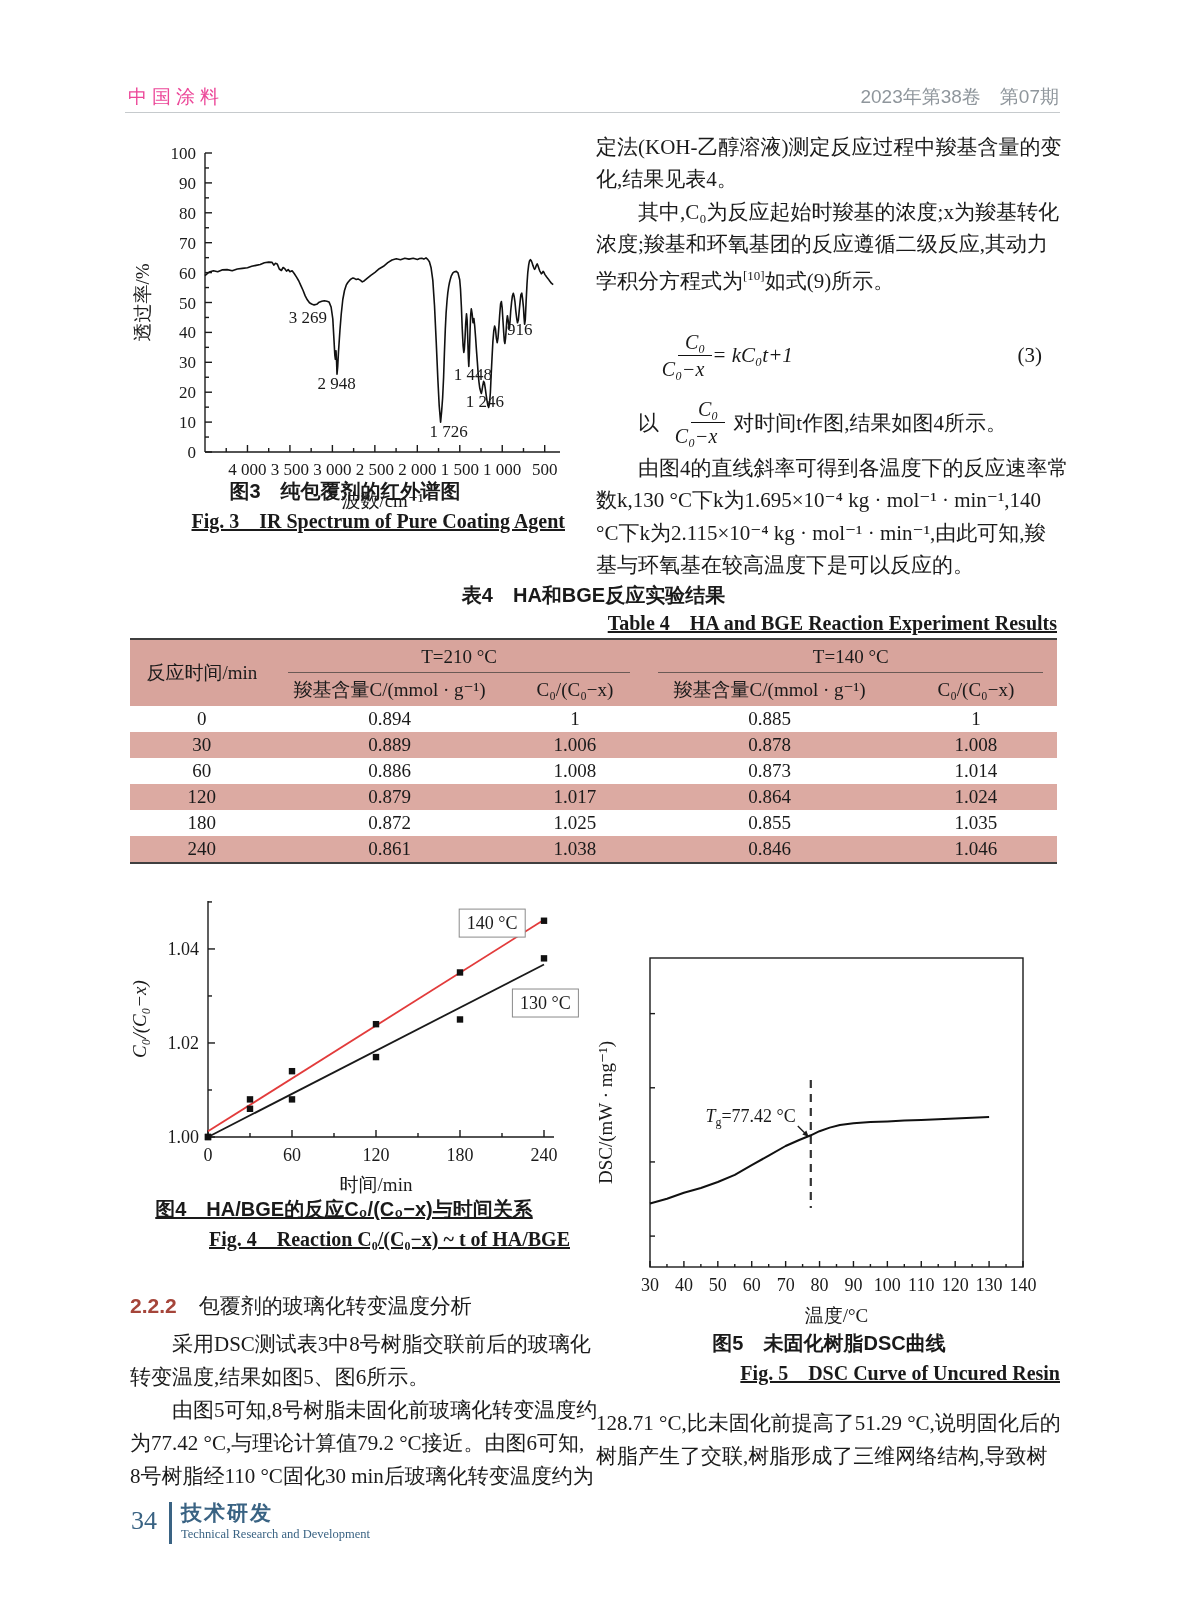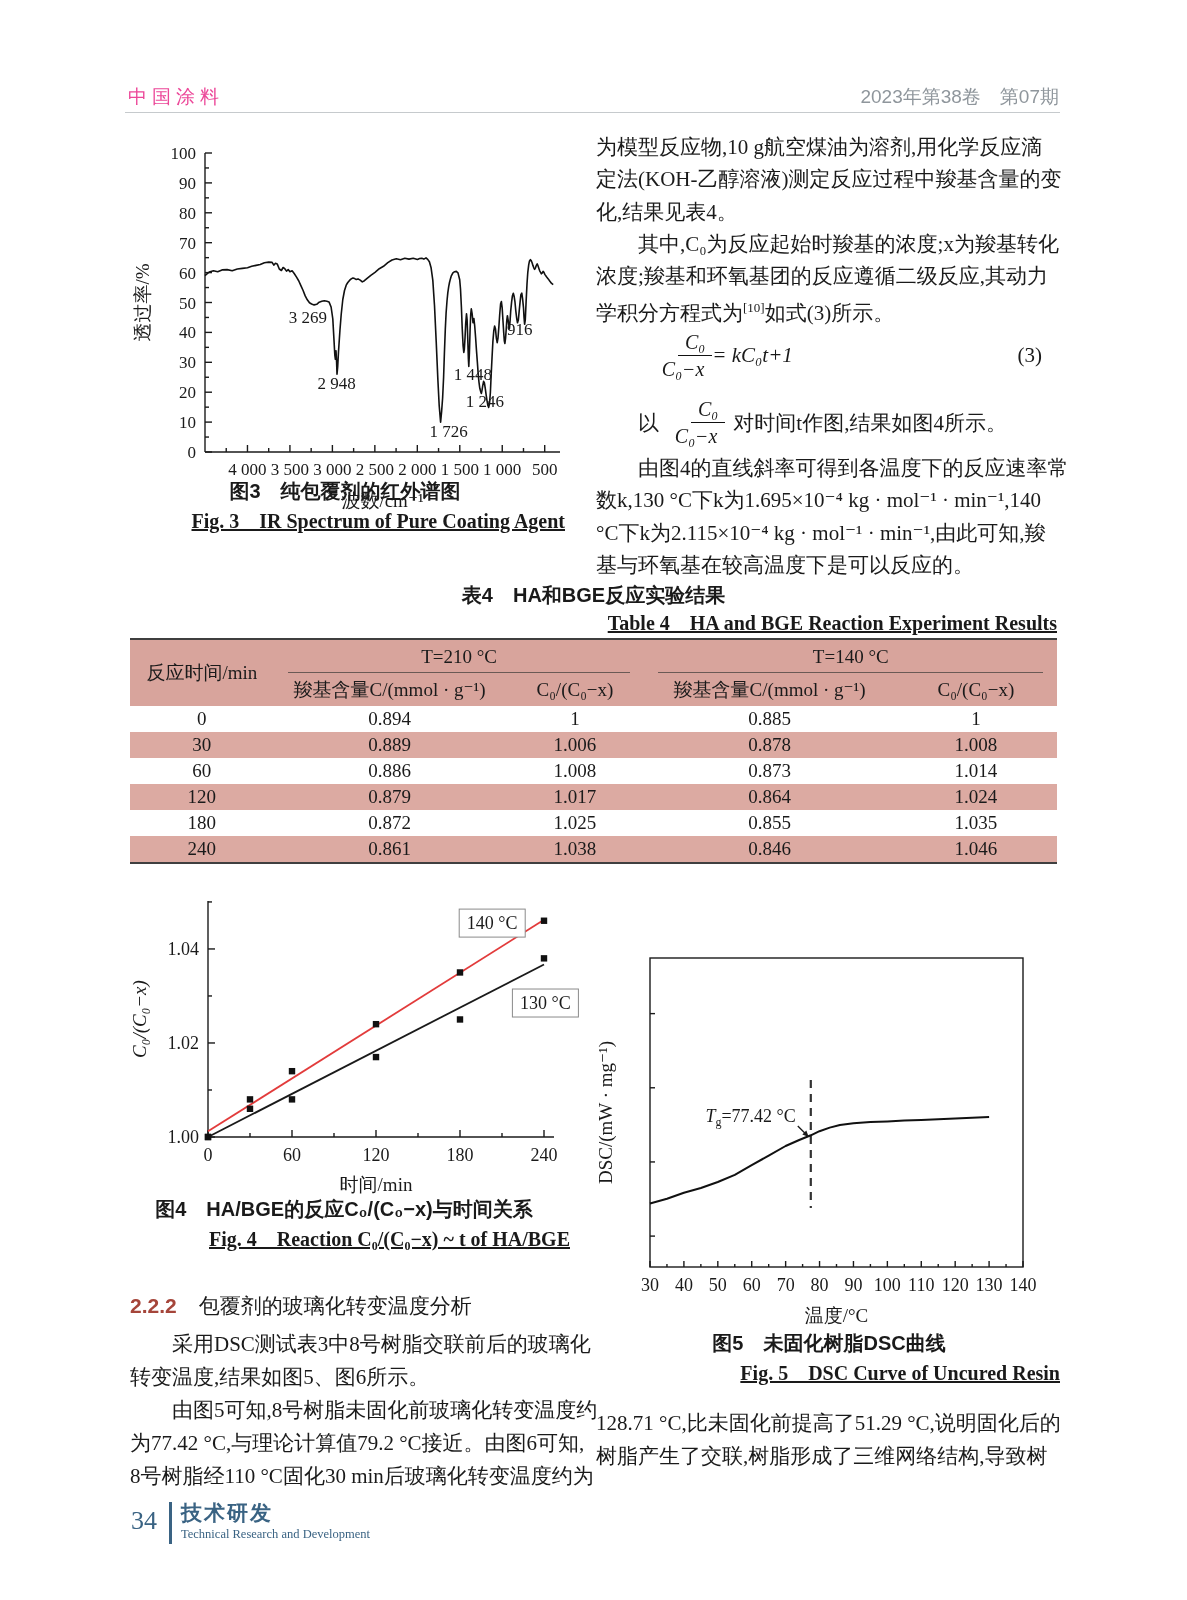--- a/index.html
+++ b/index.html
@@ -126,26 +126,25 @@
       <text x="347.94856459330146" y="242.24" text-anchor="middle" font-size="17">1 448</text>
       <text x="359.83851674641147" y="269.15" text-anchor="middle" font-size="17">1 246</text>
       <text x="394.6590909090909" y="197.39" text-anchor="middle" font-size="17">916</text>
       <text x="257.5" y="369" text-anchor="middle" font-size="19">波数/cm⁻¹</text>
       <text x="24" y="164.5" text-anchor="middle" font-size="19" transform="rotate(-90 24 164.5)">透过率/%</text>
     </svg>
   <div class="cap-cn" style="left:125px;top:478px;width:440px;">图3　纯包覆剂的红外谱图</div>
   <div class="cap-en" style="left:125px;top:508px;width:440px;">Fig. 3　IR Spectrum of Pure Coating Agent</div>
 
   <div class="txtcol" style="left:596px;top:131px;width:464px;">
-    <div class="ln">为模型反应物,10 g航空煤油为溶剂,用化学反应滴</div>
     <div class="ln">定法(KOH-乙醇溶液)测定反应过程中羧基含量的变</div>
     <div class="ln">化,结果见表4。</div>
     <div class="ln ind">其中,C₀为反应起始时羧基的浓度;x为羧基转化</div>
     <div class="ln">浓度;羧基和环氧基团的反应遵循二级反应,其动力</div>
-    <div class="ln"><span>学积分方程式为</span><sup class="ref">[10]</sup><span>如式(3)所示。</span></div>
+    <div class="ln"><span>学积分方程式为</span><sup class="ref">[10]</sup><span>如式(9)所示。</span></div>
   </div>
 
   <div class="equation">
     <span class="frac" style="margin-left:58px;">
       <span class="num i">C₀</span>
       <span class="den i">C₀−x</span>
     </span>
     <span class="i" style="">= kC₀t+1</span>
     <span class="eqtag">(3)</span>
   </div>
@@ -279,21 +278,21 @@
       <rect x="128.8" y="229.59282868525895" width="6.4" height="6.4" fill="#111"></rect>
       <rect x="170.8" y="220.19043824701194" width="6.4" height="6.4" fill="#111"></rect>
       <rect x="254.8" y="177.87968127490092" width="6.4" height="6.4" fill="#111"></rect>
       <rect x="338.8" y="140.27011952191282" width="6.4" height="6.4" fill="#111"></rect>
       <rect x="422.8" y="79.15458167330668" width="6.4" height="6.4" fill="#111"></rect>
       <rect x="394.4" y="113.01593625498029" width="66" height="28" fill="#fff" stroke="#8a8a8a" stroke-width="1"></rect>
       <text x="427.4" y="133.0159362549803" text-anchor="middle" font-size="18">130 °C</text>
       <text x="258" y="315" text-anchor="middle" font-size="19">时间/min</text>
       <text x="28" y="143" text-anchor="middle" font-size="19" font-style="italic" transform="rotate(-90 28 143)">C₀/(C₀−x)</text>
     </svg>
-  <div class="cap-cn" style="left:118px;top:1196px;width:452px;">图4　HA/BGE的反应C₀/(C₀−x)与时间关系</div>
+  <div class="cap-cn" style="left:118px;top:1196px;width:452px;text-decoration:underline;">图4　HA/BGE的反应C₀/(C₀−x)与时间关系</div>
   <div class="cap-en" style="left:118px;top:1226px;width:452px;">Fig. 4　Reaction C₀/(C₀−x) ~ t of HA/BGE</div>
 
   <svg id="fig5-svg" style="left:598px;top:930px;" width="466" height="392" viewBox="0 0 466 392">
       <rect x="52" y="28" width="373" height="309" fill="none" stroke="#1a1a1a" stroke-width="1.4"></rect>
       <g>
         <line x1="52" y1="337" x2="52" y2="331" stroke="#1a1a1a" stroke-width="1.4"></line>
         <text x="52" y="361" text-anchor="middle" font-size="18">30</text>
         <line x1="85.9090909090909" y1="337" x2="85.9090909090909" y2="331" stroke="#1a1a1a" stroke-width="1.4"></line>
         <text x="85.9090909090909" y="361" text-anchor="middle" font-size="18">40</text>
         <line x1="119.81818181818181" y1="337" x2="119.81818181818181" y2="331" stroke="#1a1a1a" stroke-width="1.4"></line>

